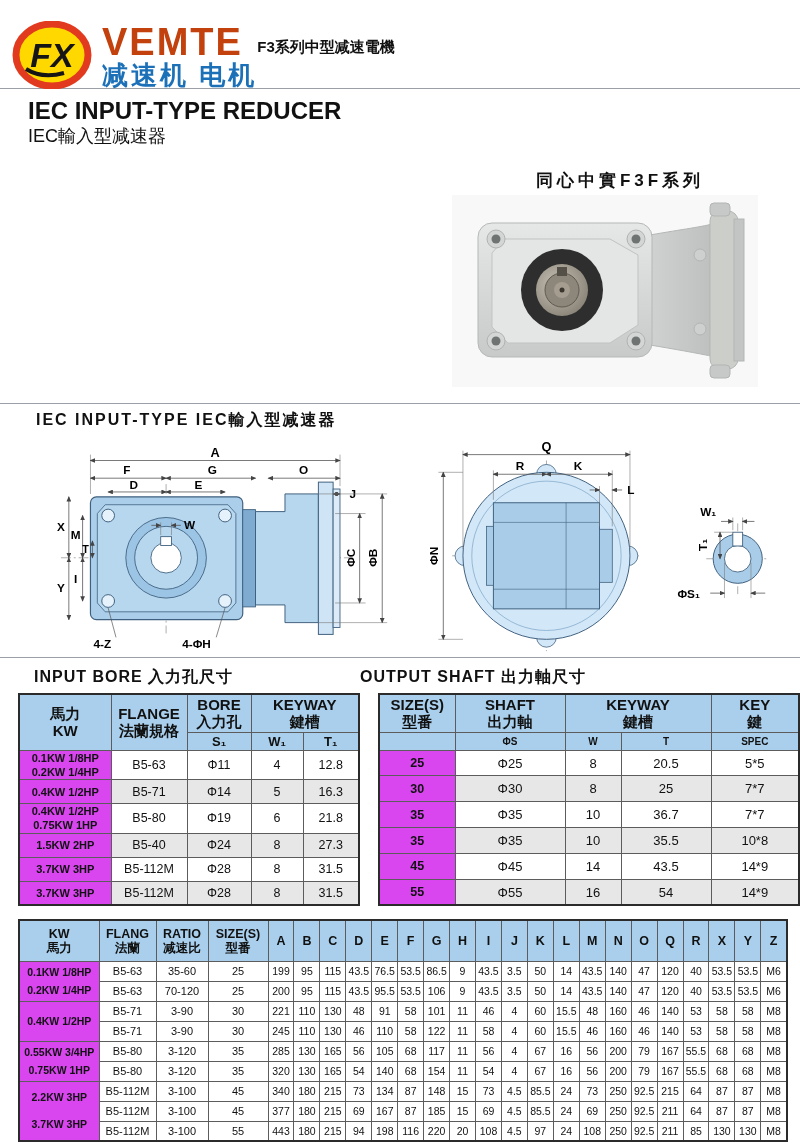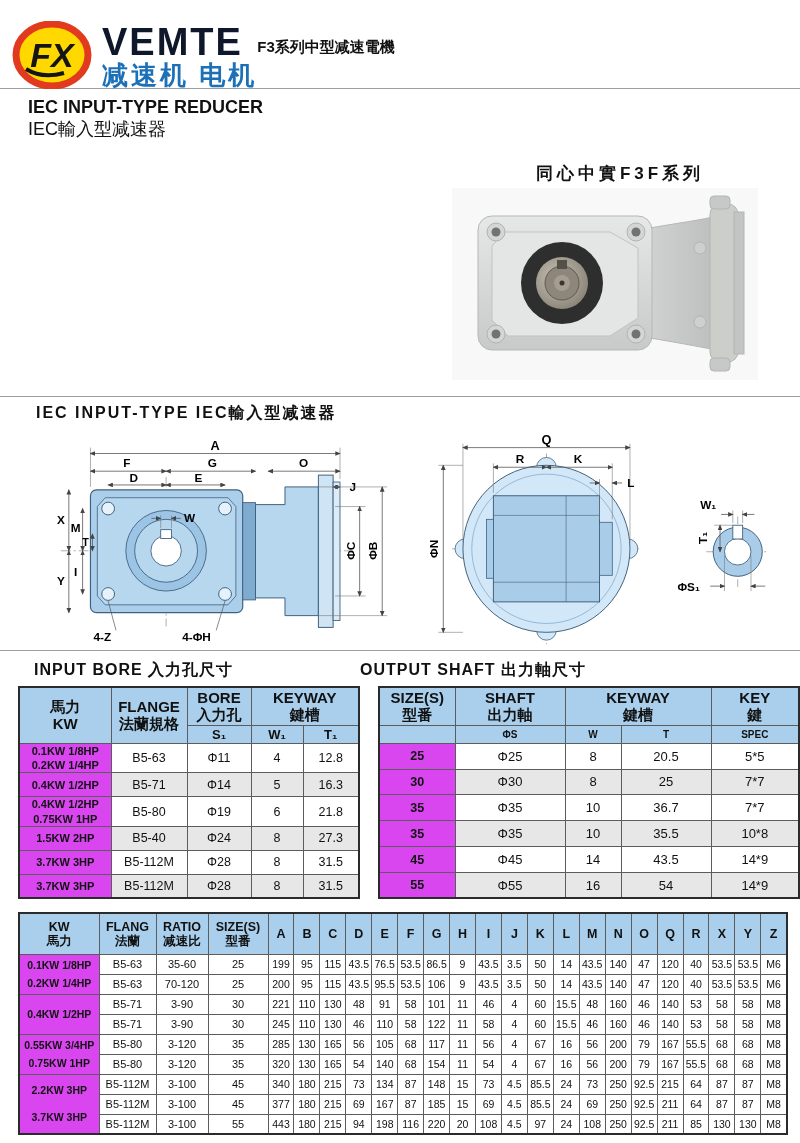--- a/index.html
+++ b/index.html
@@ -3,31 +3,31 @@
 <meta charset="utf-8">
 <style>
   * { box-sizing: border-box; margin: 0; padding: 0; }
   body { font-family: "Liberation Sans", sans-serif; background:#fff; color:#111; }
   .page { width:800px; height:1143px; background:#fff; overflow:hidden; position:relative; }
 
   
   .hdr { display:flex; justify-content:flex-start; align-items:flex-start; padding:21px 14px 0 12px; height:88px; }
   .hdr-left { display:flex; align-items:flex-start; gap:10px; }
   .brand-block { padding-top:2px; }
-  .brand-en { color:#0f172a; font-size:38px; font-weight:bold; letter-spacing:2px; line-height:1; }
+  .brand-en { color:#c2410c; font-size:38px; font-weight:bold; letter-spacing:2px; line-height:1; }
   .brand-zh { color:#1b70b8; font-size:26px; font-weight:bold; letter-spacing:3px; line-height:1.1; }
   .hdr-right { text-align:right; padding-top:16px; }
   .tag-en { font-size:19px; color:#111; line-height:1.2; }
   .tag-zh { font-size:15px; font-weight:bold; color:#111; line-height:1.3; }
 
   .rule { border:none; border-top:1px solid #9aa0a6; width:100%; }
 
   
   .title-block { padding:8px 0 4px 28px; }
-  .title-en { font-size:18px; font-weight:bold; line-height:1.15; }
+  .title-en { font-size:24px; font-weight:bold; line-height:1.15; }
   .title-zh { font-size:18px; font-weight:normal; line-height:1.25; }
 
   
   .photo-sec { position:relative; height:252px; }
   .photo-caption { position:absolute; left:470px; top:18px; width:300px; text-align:center;
                    font-size:17px; font-weight:bold; letter-spacing:4px; }
   .photo-svg { position:absolute; left:452px; top:44px; }
 
   
   .draw-title { padding:6px 0 2px 36px; font-size:16px; font-weight:bold; letter-spacing:2px; }

